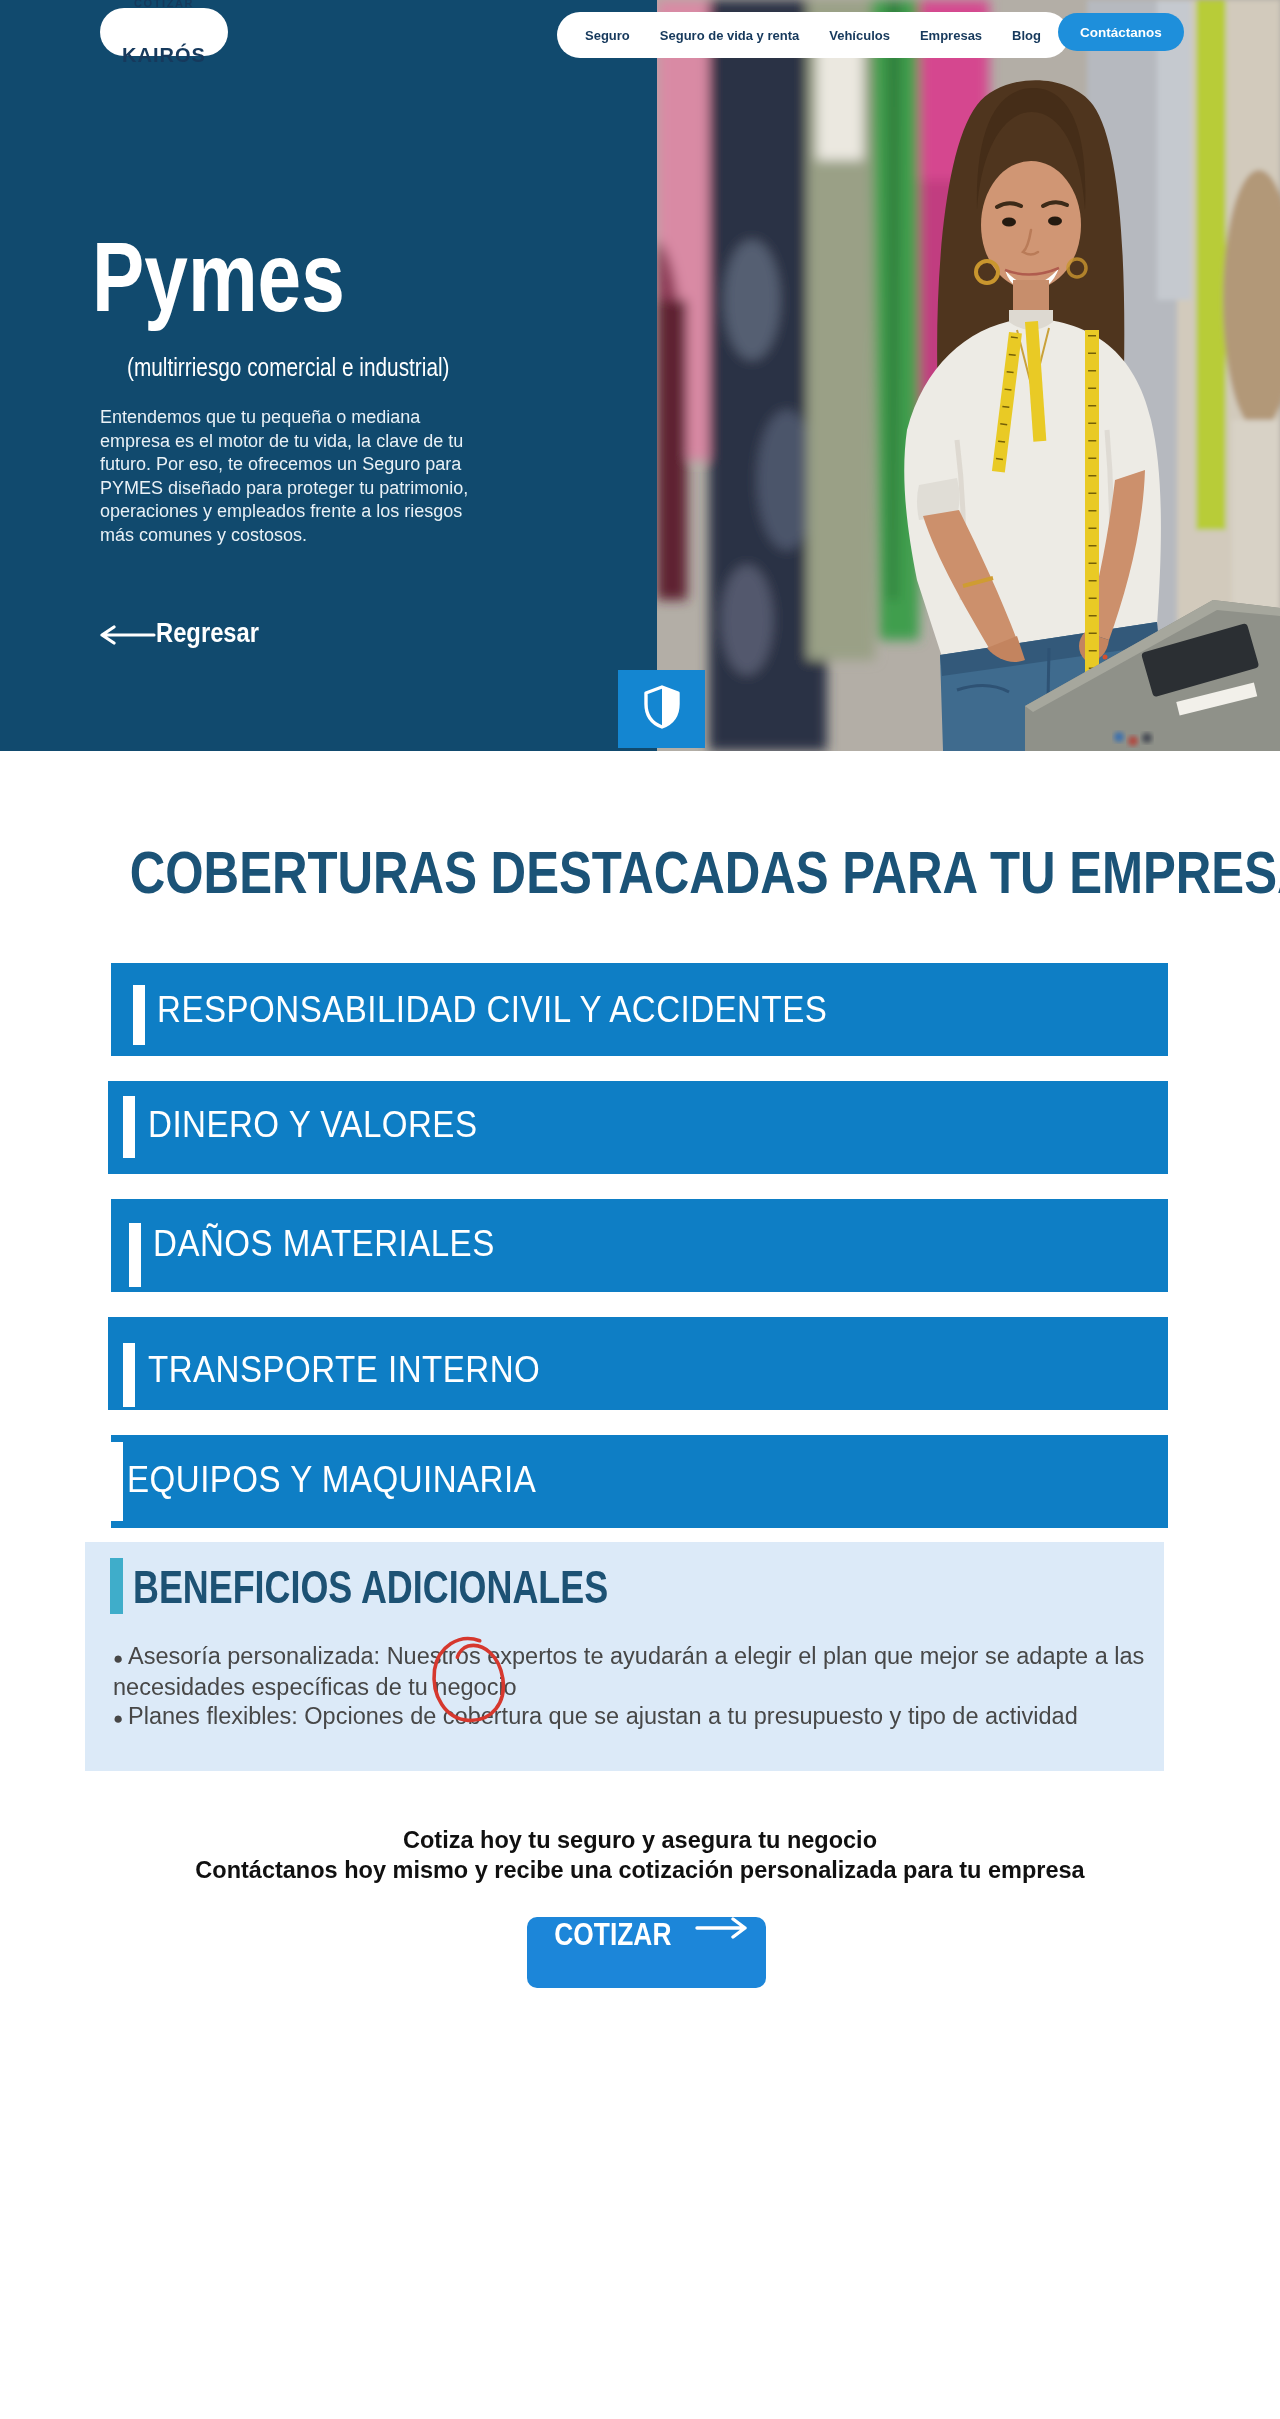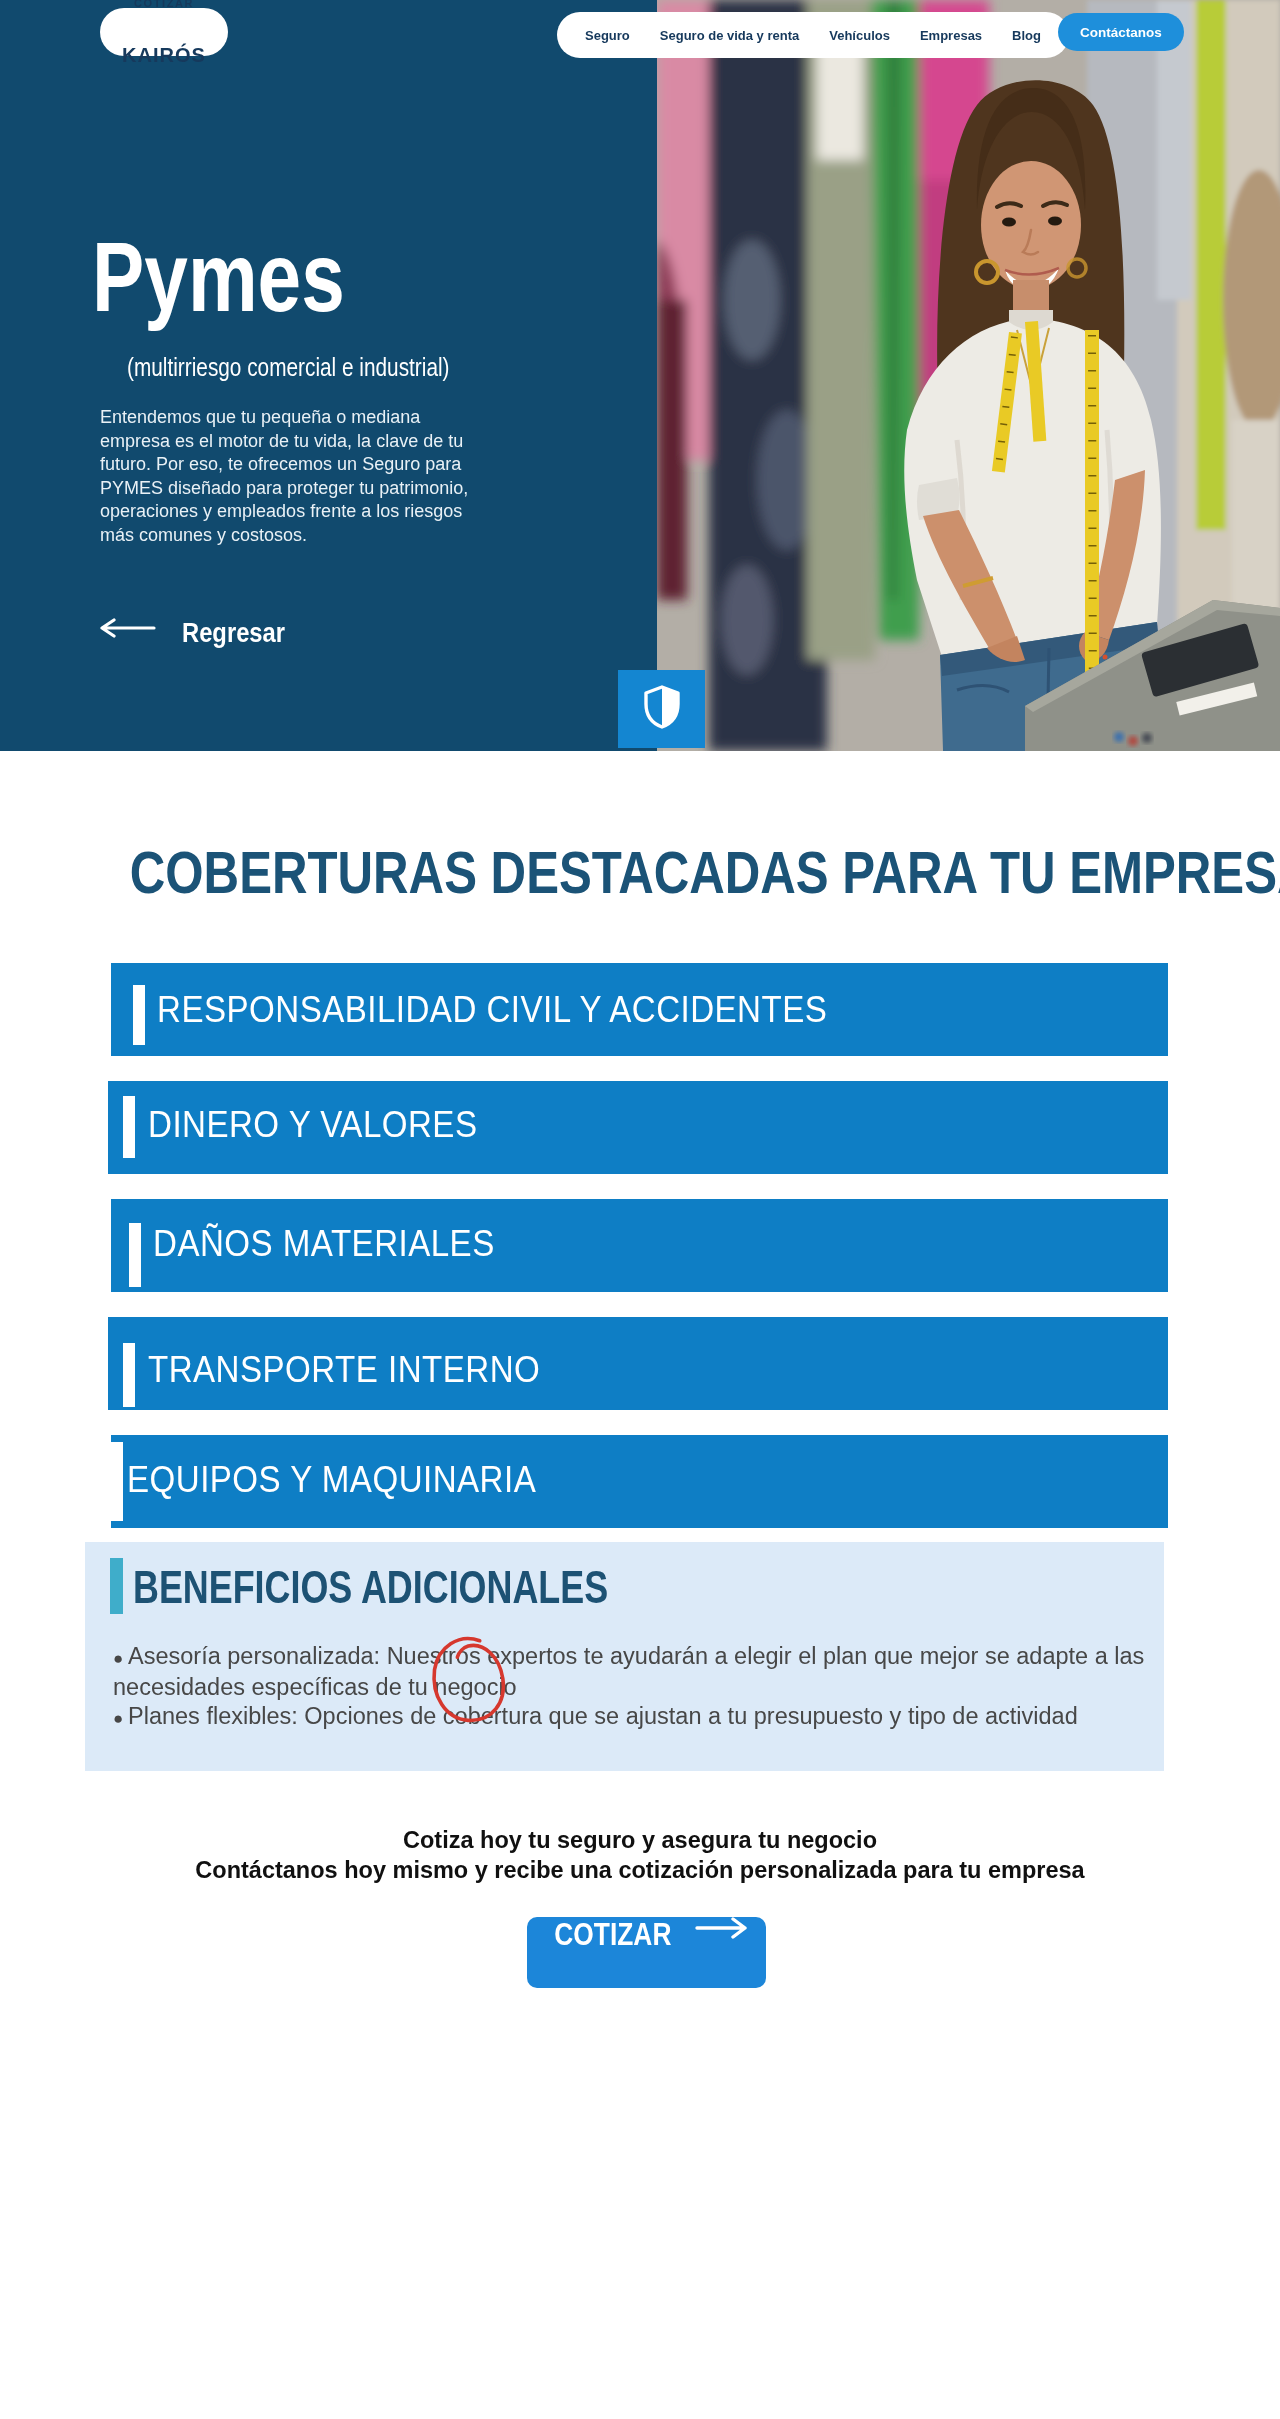--- a/index.html
+++ b/index.html
@@ -23,21 +23,21 @@
   .nav-pill{position:absolute;left:557px;top:12px;height:46px;background:#fff;border-radius:999px;
     display:flex;align-items:center;padding:0 28px;gap:30px;}
   .nav-item{font-size:13px;font-weight:700;color:var(--navy);cursor:pointer;white-space:nowrap;}
   .contact-btn{position:absolute;left:1058px;top:13px;height:38px;padding:0 22px;background:var(--nav-cta);
     border:none;border-radius:999px;color:#fff;font-size:13.5px;font-weight:700;font-family:inherit;cursor:pointer;}
   .hero-title{position:absolute;left:92px;top:228px;color:#fff;font-size:98px;font-weight:700;line-height:1;}
   .hero-title .cond{transform:scaleX(0.8);transform-origin:0 50%;}
   .hero-subtitle{position:absolute;left:94px;top:352px;color:#fff;font-size:26px;font-weight:400;margin-left:33px;}
   .hero-subtitle .cond{transform:scaleX(0.8);transform-origin:0 50%;}
   .hero-desc{position:absolute;left:100px;top:406px;width:470px;color:#e9f1f6;font-size:18px;line-height:23.5px;white-space:pre-line;}
-  .back-link{position:absolute;left:98px;top:618px;display:flex;align-items:flex-start;gap:26px;cursor:pointer;}
+  .back-link{position:absolute;left:98px;top:618px;display:flex;align-items:flex-end;cursor:pointer;}
   .back-label{color:#fff;font-size:27px;font-weight:700;}
   .back-label .cond{transform:scaleX(0.88);transform-origin:0 50%;}
   .shield-box{position:absolute;left:618px;top:670px;width:87px;height:78px;background:var(--shield-bg);
     display:flex;align-items:center;justify-content:center;}
 
   
   .section-heading{position:absolute;left:0;top:838px;width:1280px;text-align:center;color:var(--heading);
     font-size:60px;font-weight:700;letter-spacing:0;}
   .section-heading .cond{transform:scaleX(0.82);transform-origin:50% 50%;}
   .bars{position:absolute;left:108px;top:963px;width:1060px;}

